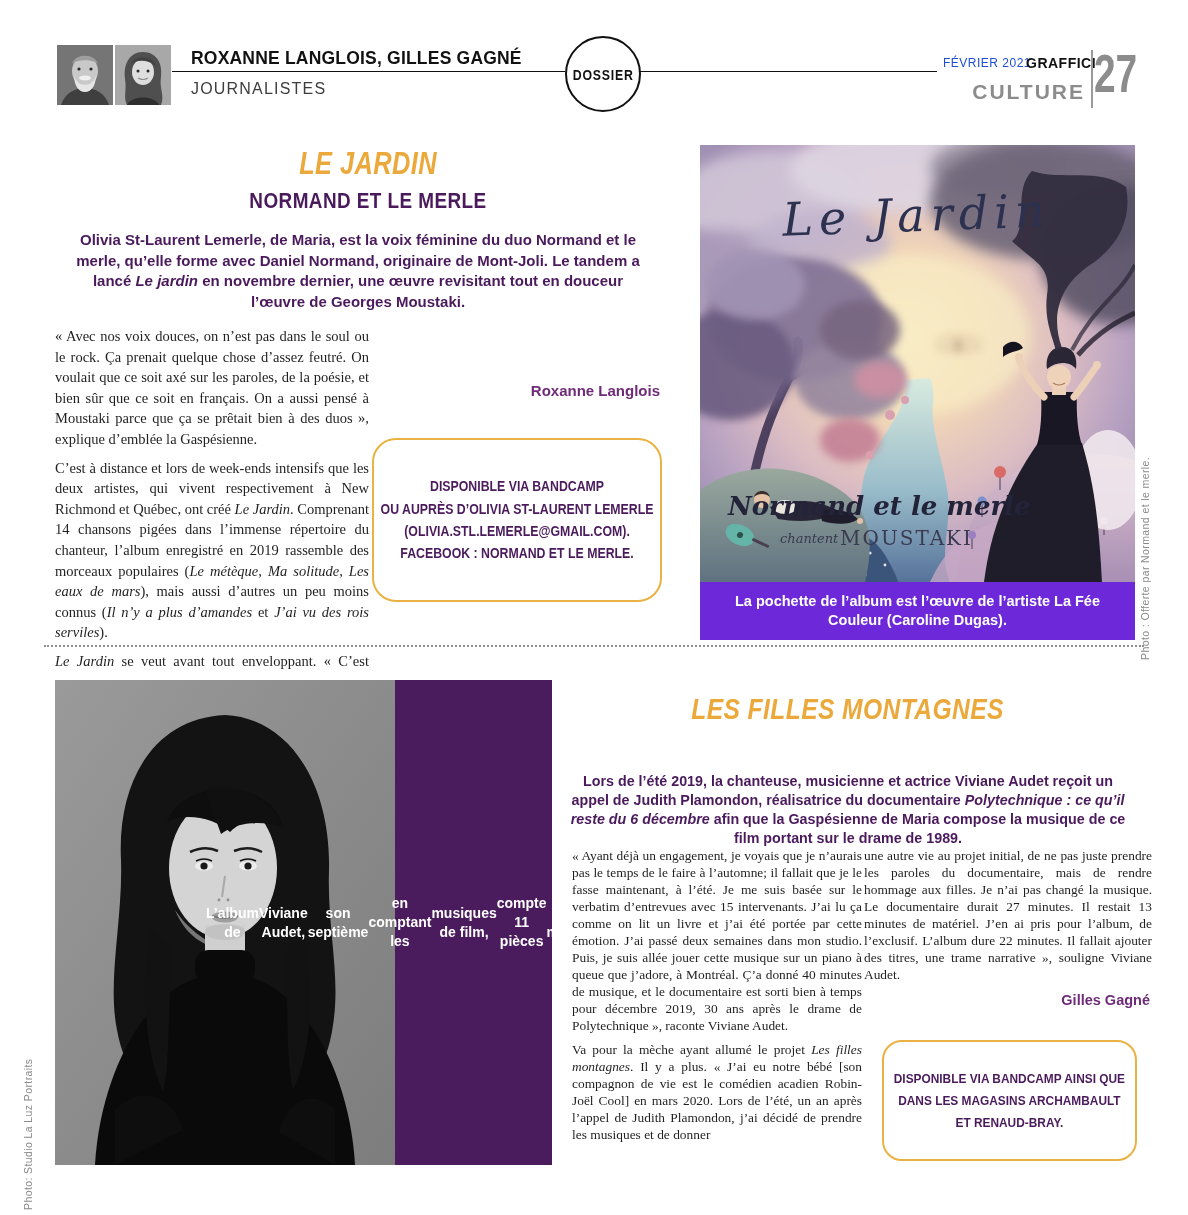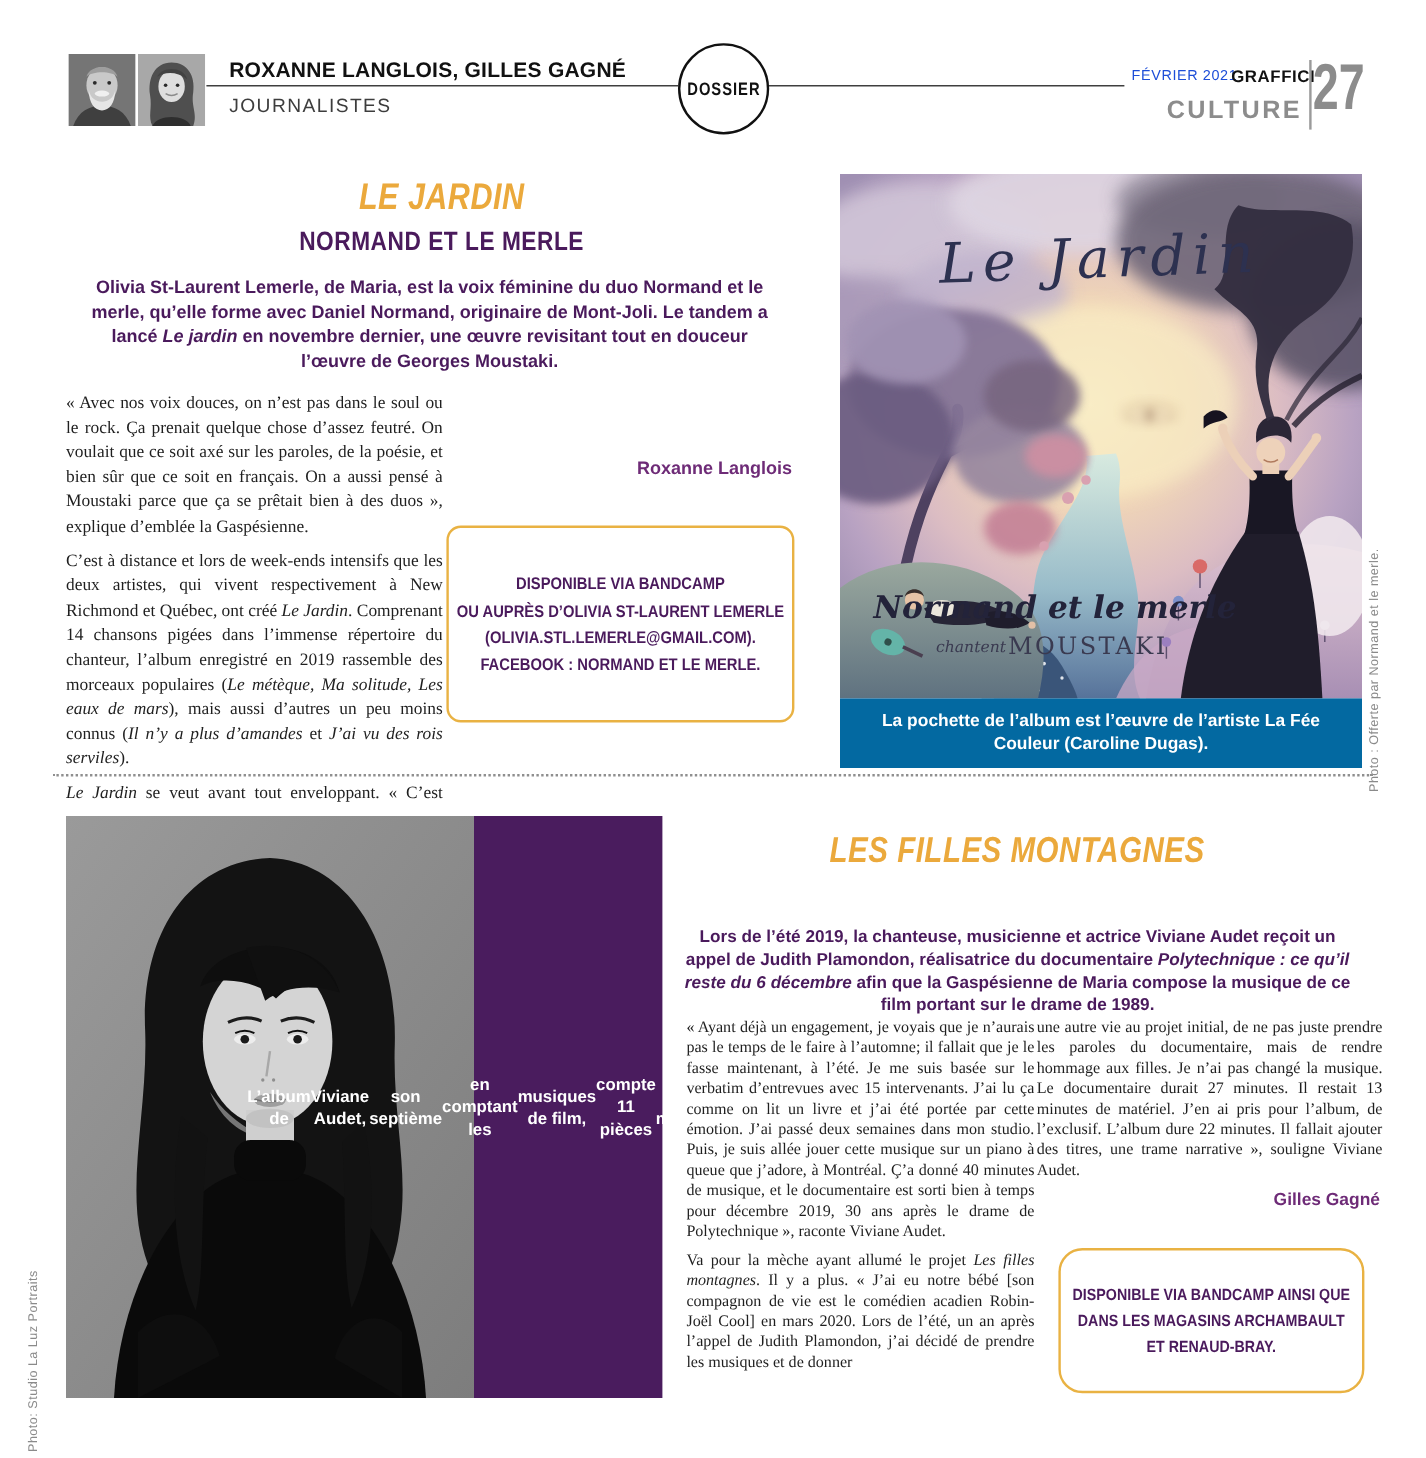--- a/index.html
+++ b/index.html
@@ -14,21 +14,21 @@
           color:#1f1f1f;text-align:justify;margin-top:28px;}
   .serif1 p{margin:0 0 8px 0;}
   .serif2{font-family:"Liberation Serif","DejaVu Serif",serif;font-size:13.4px;line-height:17px;
           color:#1f1f1f;text-align:justify;}
   .serif2 p{margin:0 0 7px 0;}
   .title-gold{color:#EBA93C;font-weight:800;font-style:italic;font-size:31px;letter-spacing:.5px;
               text-align:center;white-space:nowrap;}
   .sub-purple{color:#4A1A5C;font-weight:800;font-size:22px;letter-spacing:.5px;text-align:center;white-space:nowrap;}
   .intro{color:#4A1A5C;font-weight:700;text-align:center;}
   .byline{color:#6E2B77;font-weight:700;text-align:right;}
-  .avail-box{position:absolute;border:2.5px solid #E9B243;border-radius:12px;
+  .avail-box{position:absolute;border:2.5px solid #E9B243;border-radius:24px;
              display:flex;align-items:center;justify-content:center;}
   .avail-lines{color:#4A1A5C;font-weight:800;font-size:14px;line-height:22.4px;text-align:center;
                transform:scaleX(.88);white-space:nowrap;}
   .vcred{writing-mode:vertical-rl;transform:rotate(180deg);font-size:10.5px;color:#8a8a8a;
          letter-spacing:.4px;display:flex;align-items:center;}
   .dotted{position:absolute;border-top:2.2px dotted #8f8f8f;height:0;}
 </style>
 </head>
 <body>
 
@@ -230,21 +230,21 @@
       <path d="M378,210 C400,185 420,175 435,168" stroke="#241f2e" stroke-width="5" fill="none" opacity=".8"></path>
       <path d="M372,205 C395,160 420,150 435,120" stroke="#2b2636" stroke-width="4" fill="none" opacity=".7"></path>
 
       <text x="217" y="86" text-anchor="middle" font-family="DejaVu Serif, serif" font-style="italic" font-size="46" fill="#2d3150" letter-spacing="6" transform="rotate(-2 217 86)">Le Jardin</text>
       <text x="28" y="370" font-family="DejaVu Serif, serif" font-style="italic" font-weight="bold" font-size="26" fill="#23233a">Normand et le merle</text>
       <text x="80" y="398" font-family="DejaVu Serif, serif" font-style="italic" font-size="13" fill="#3a3a50">chantent</text>
       <text x="140" y="400" font-family="DejaVu Serif, serif" font-size="20" fill="#3a3a50" letter-spacing="2">MOUSTAKI</text>
     </svg>
   </div>
 
-  <div class="abs" style="left:700px;top:582px;width:435px;height:58px;background:#0369a1;color:#fff;
+  <div class="abs" style="left:700px;top:582px;width:435px;height:58px;background:#6d28d9;color:#fff;
        display:flex;align-items:center;justify-content:center;text-align:center;font-weight:700;font-size:14.5px;
        line-height:19px;padding:0 28px;box-sizing:border-box;">La pochette de l’album est l’œuvre de l’artiste La Fée Couleur (Caroline Dugas).</div>
 
   <div class="abs vcred" style="left:1139px;top:425px;height:235px;">Photo : Offerte par Normand et le merle.</div>
 
   <div class="dotted" style="left:44px;top:645px;width:1100px;"></div>
 
   <div class="abs" style="left:55px;top:680px;width:340px;height:485px;">
     <svg width="340" height="485" viewBox="0 0 340 485">
       <defs>

